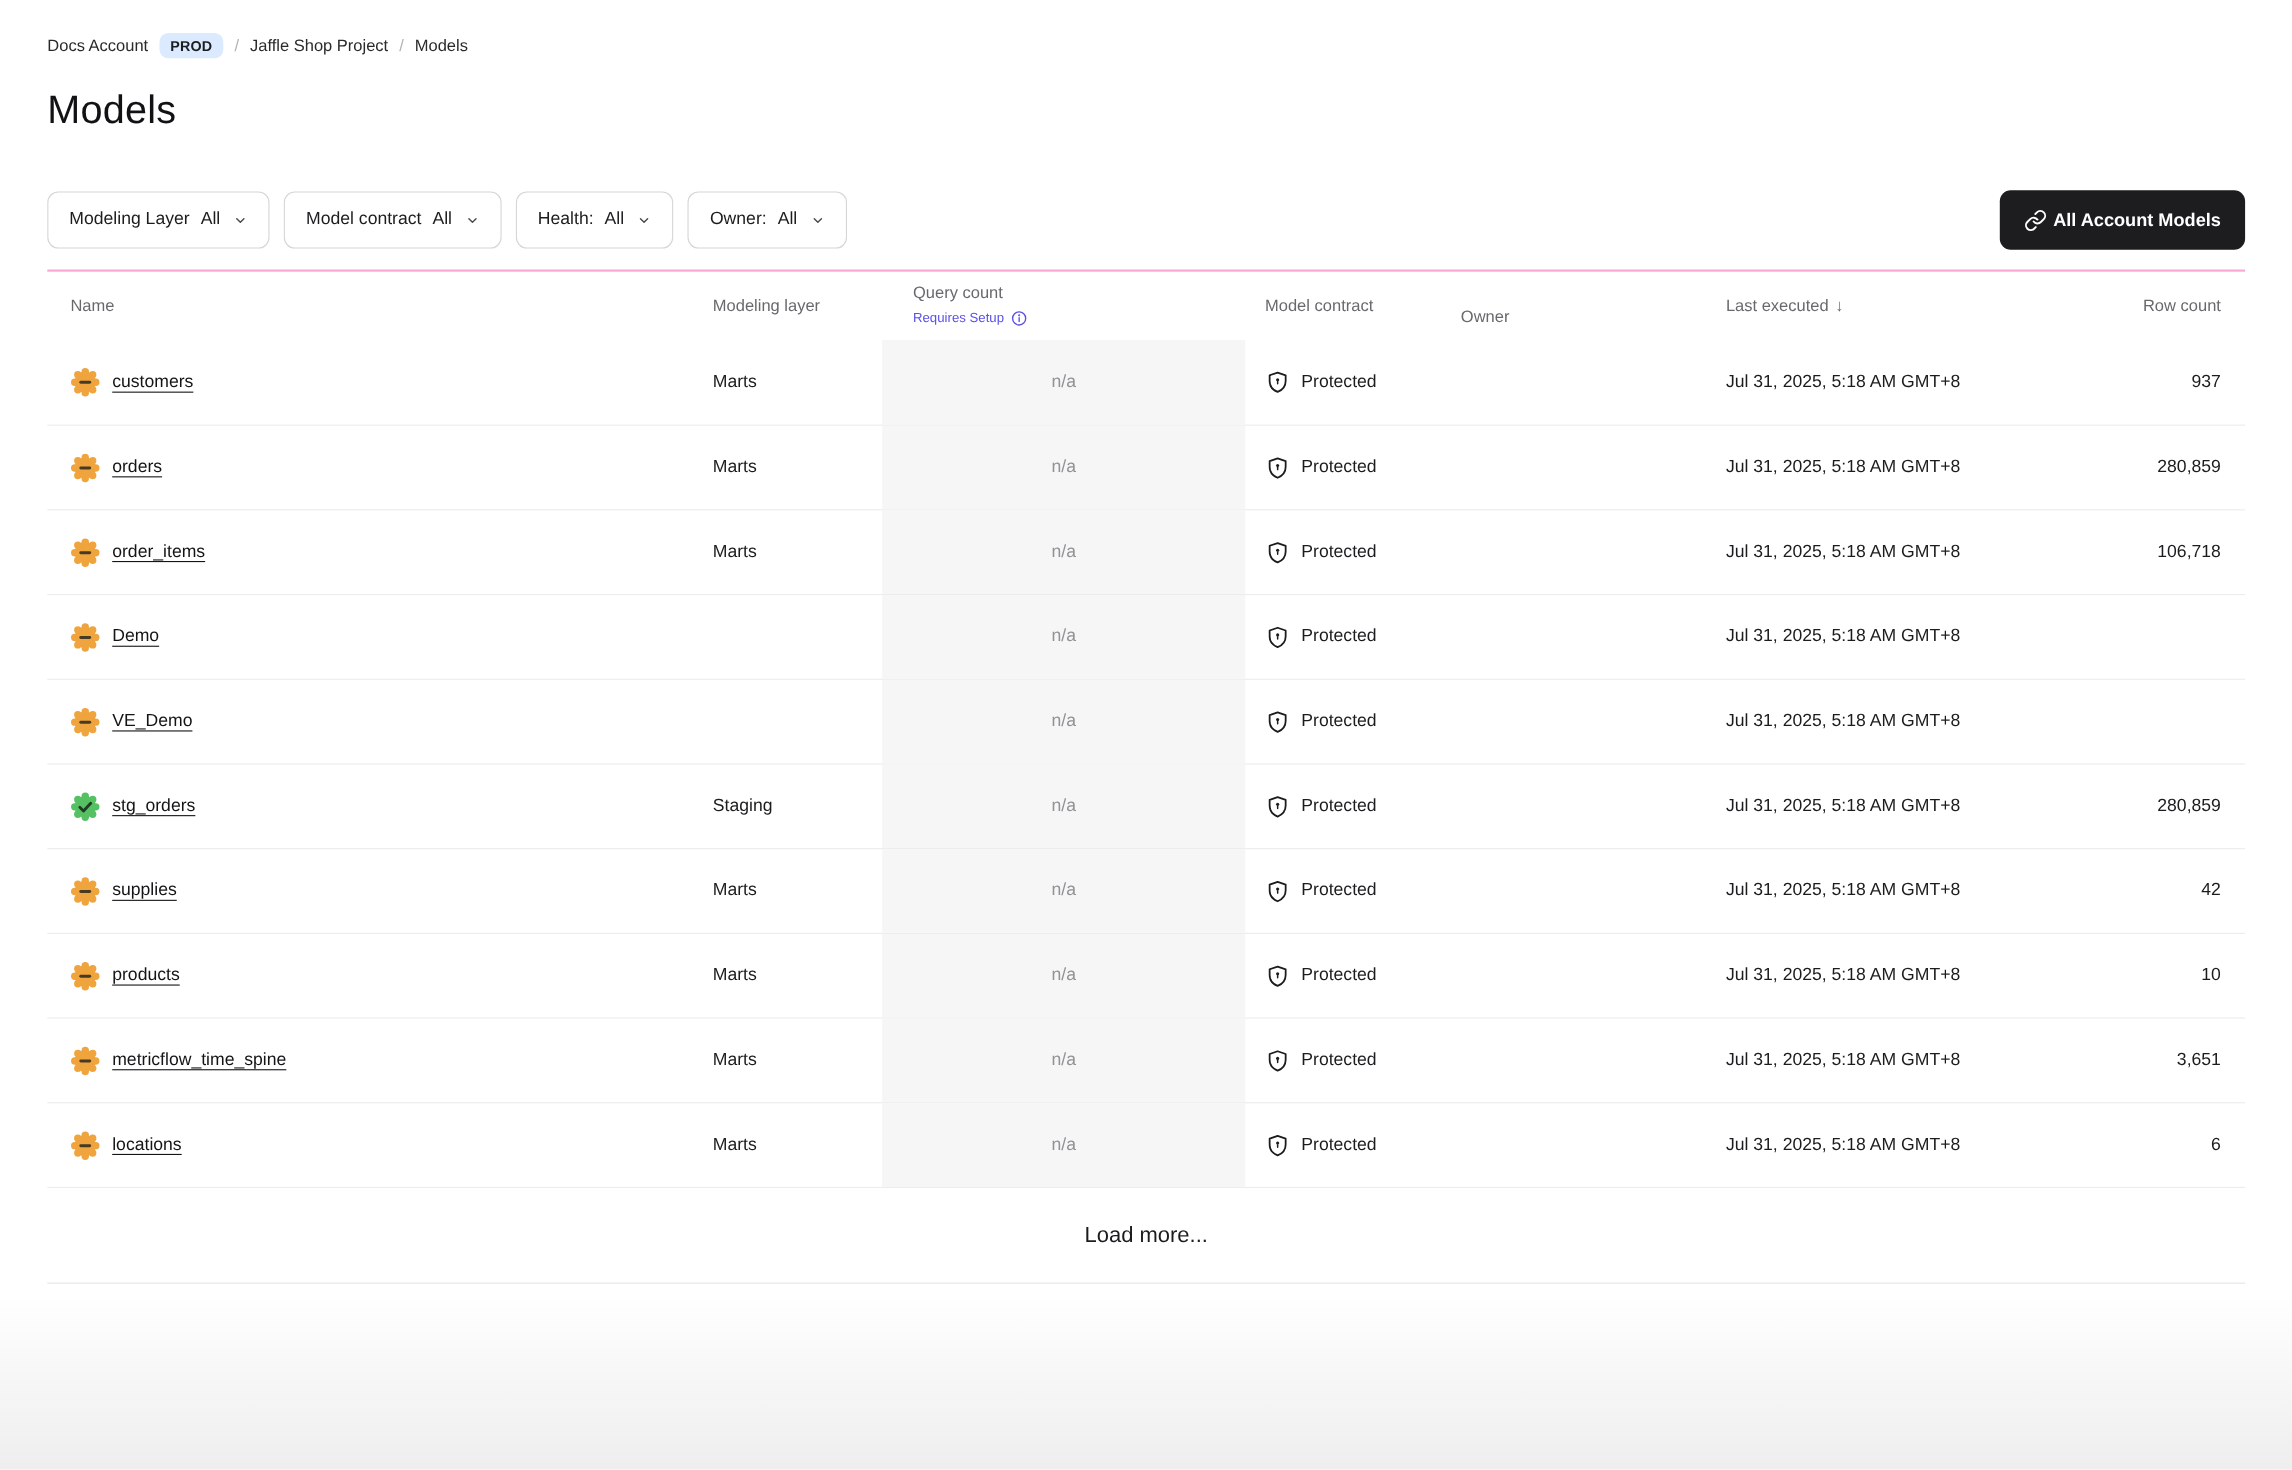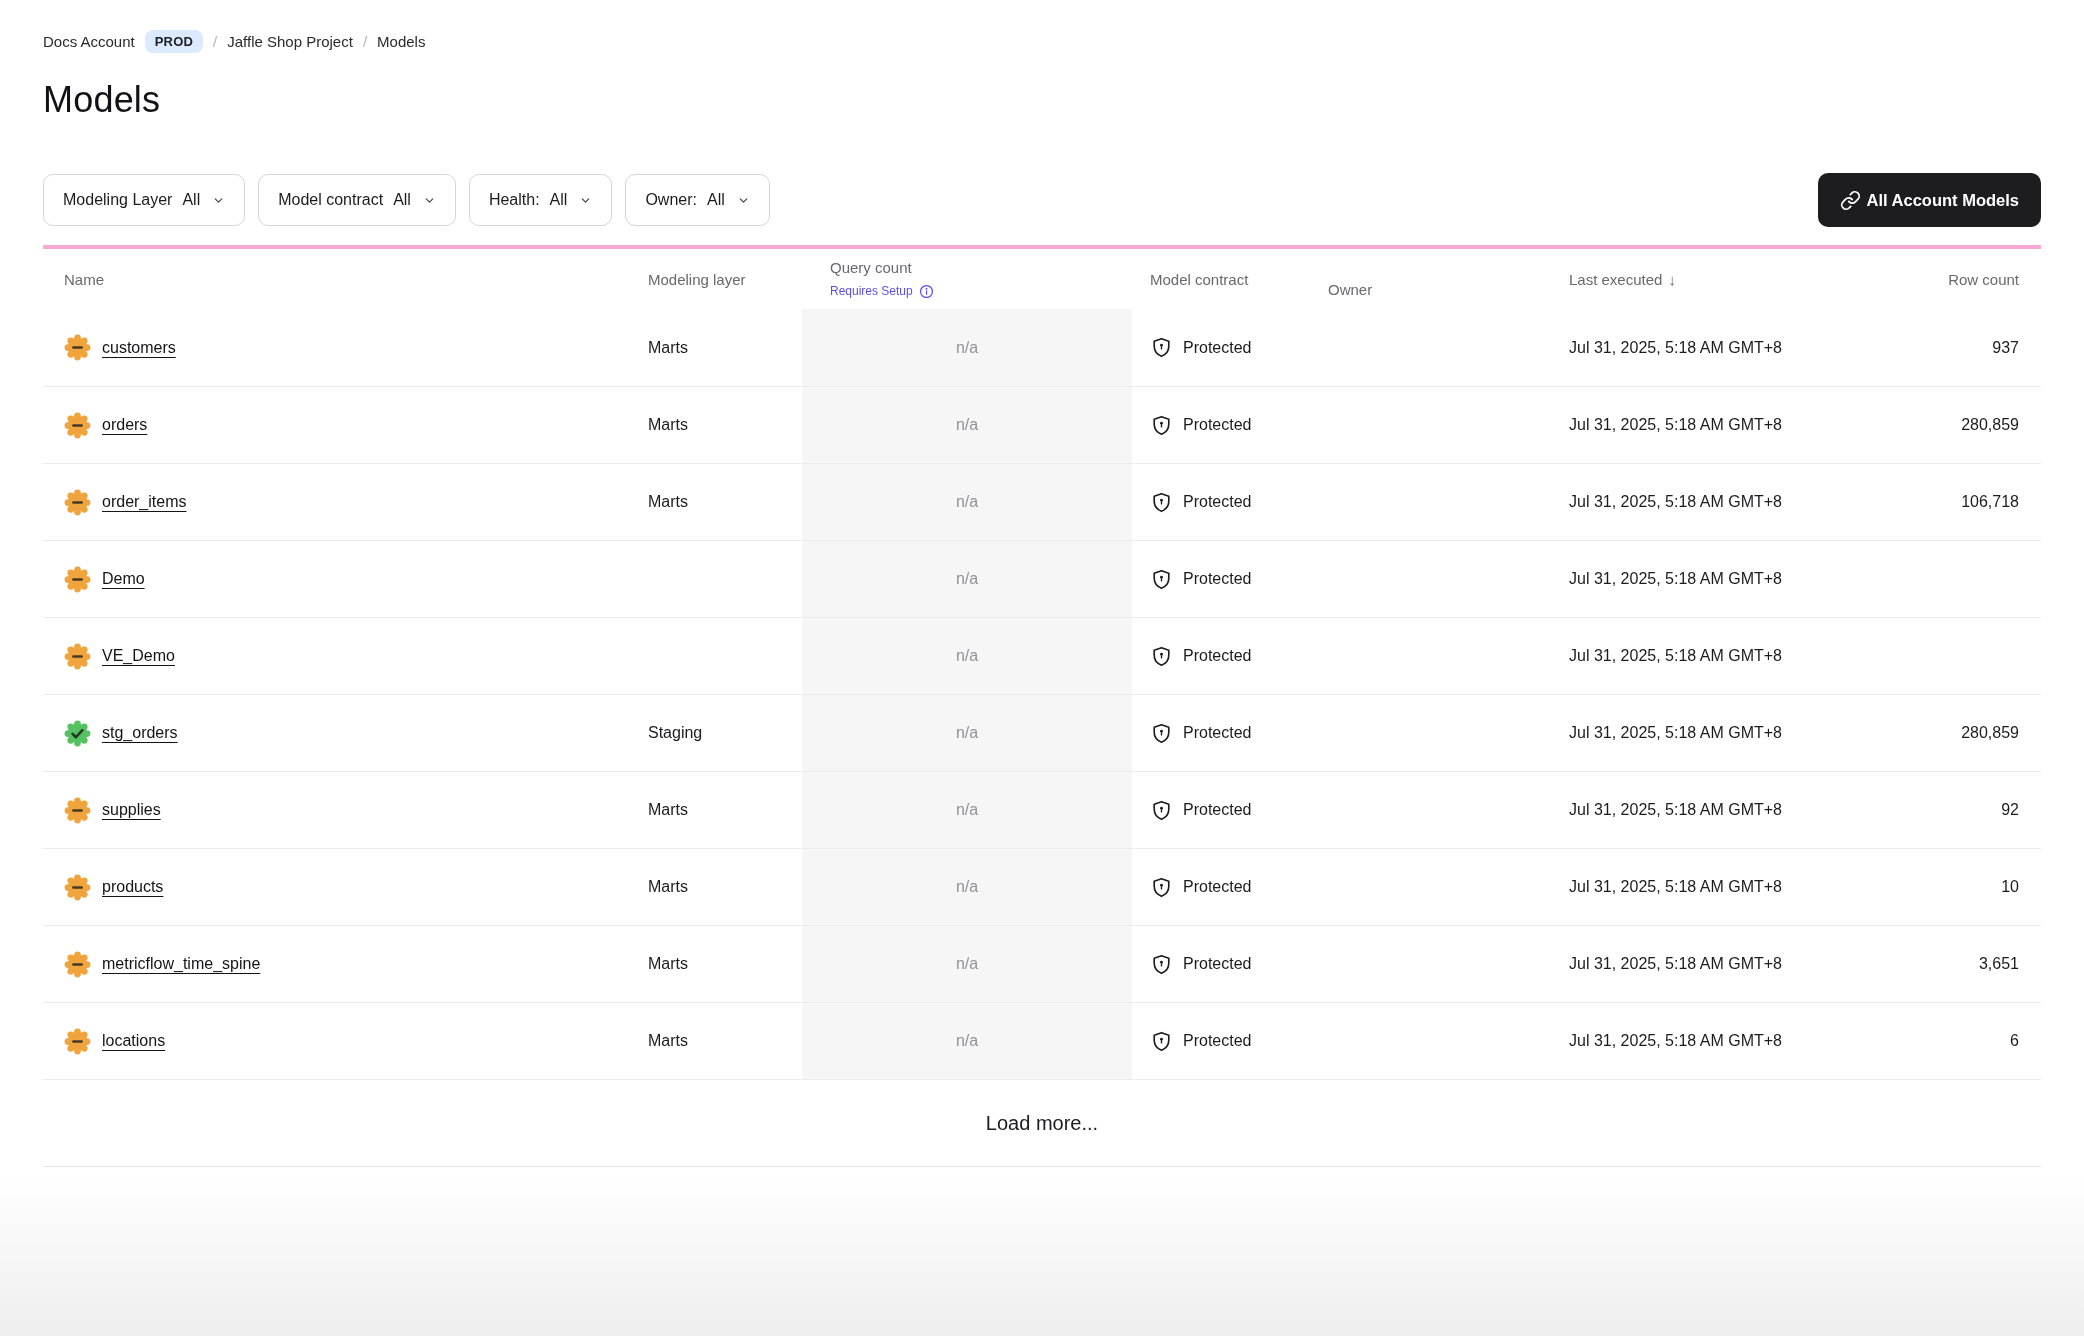--- a/index.html
+++ b/index.html
@@ -39,21 +39,21 @@
   }
 
   
   .models-table { margin-top: 18px; }
   .t-row {
     display: grid;
     grid-template-columns: 1fr 154px 330px 178px 241px 310px 180px;
     align-items: center;
   }
   .t-head {
-    border-top: 4px solid #f9a8d4;
+    border-top: 2px solid #f9a8d4;
     height: 64px;
     color: #69696d; font-size: 15px;
   }
   .t-head .cell { font-weight: 400; }
   .cell { padding: 0; }
   .cell-name { padding-left: 21px; display: flex; align-items: center; gap: 11px; }
   .cell-query { text-align: left; }
   .t-head .cell-query { padding-left: 28px; text-align: left; line-height: 1.45; }
   .requires-setup { color: #5a50e6; font-size: 12px; display: inline-flex; align-items: center; gap: 6px; cursor: pointer; }
   .cell-contract { padding-left: 18px; display: flex; align-items: center; gap: 10px; }
@@ -427,21 +427,21 @@
         <svg width="23" height="23" viewBox="0 0 24 24" fill="none" stroke="#1c1c1e" stroke-width="1.7" stroke-linejoin="round">
           <path d="M12 2.8 L19.6 5.4 V10.8 C19.6 15.6 16.5 19.4 12 21.2 C7.5 19.4 4.4 15.6 4.4 10.8 V5.4 Z"></path>
           <circle cx="12" cy="9.6" r="1.5" fill="#1c1c1e" stroke="none"></circle>
           <rect x="11.3" y="10.6" width="1.4" height="3.6" rx="0.7" fill="#1c1c1e" stroke="none"></rect>
         </svg>
       </span>
       <span class="contract-label">Protected</span>
     </div>
     <div class="cell cell-owner"></div>
     <div class="cell cell-exec">Jul 31, 2025, 5:18 AM GMT+8</div>
-    <div class="cell cell-count">92</div>
+    <div class="cell cell-count">42</div>
   </div>
 
   <div class="t-row">
     <div class="cell cell-name">
       <span class="status-icon icon-warning">
         <svg width="27" height="27" viewBox="0 0 24 24">
           <g fill="#efa43e">
             <circle cx="12" cy="12" r="8.6"></circle>
             <circle cx="20.5" cy="12" r="3"></circle>
                   <circle cx="18.0" cy="18.0" r="3"></circle>

